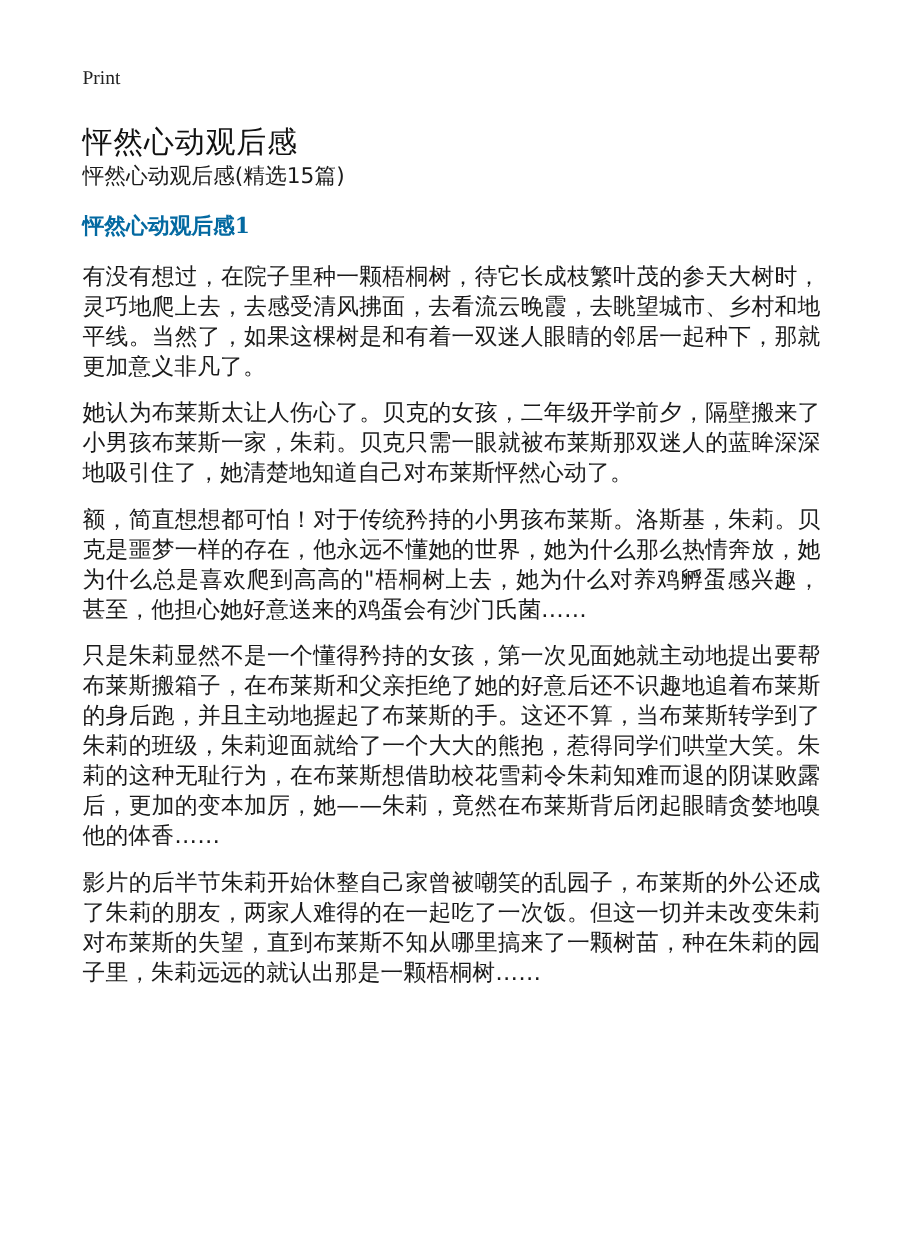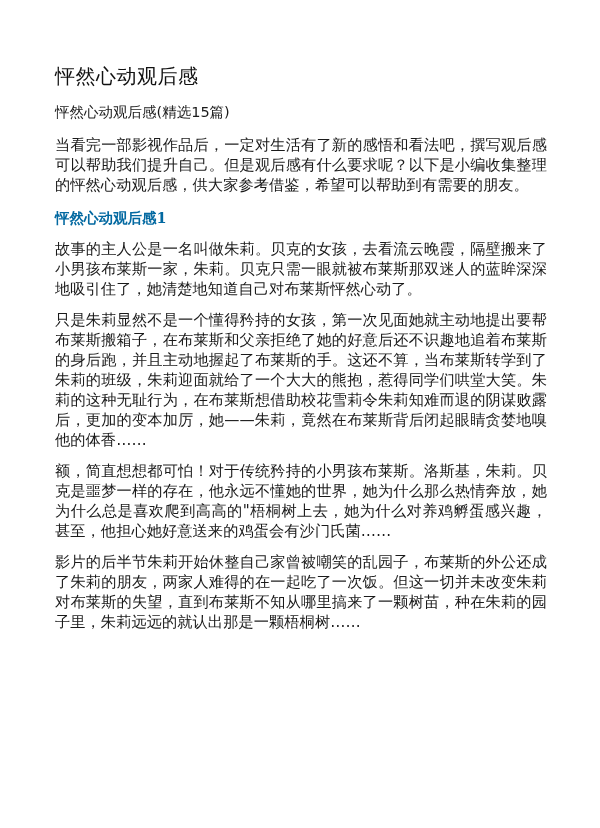--- a/index.html
+++ b/index.html
@@ -33,21 +33,21 @@
       font-size: 20px;
       line-height: 26px;
       font-weight: normal;
       margin: 19px 0 0 0;
       letter-spacing: 0.5px;
       color: #111;
     }
     .doc-subtitle {
       font-size: 14.5px;
       line-height: 20px;
-      margin: 13px 0 0 0;
+      margin: 1px 0 0 0;
       color: #1a1a1a;
     }
     .para {
       font-size: 15.2px;
       line-height: 20px;
       margin: 11px 0 0 0;
       text-align: justify;
       text-align-last: left;
       color: #1a1a1a;
       letter-spacing: 0.1px;
@@ -61,22 +61,23 @@
       font-size: 14.5px;
       line-height: 20px;
       margin: 13px 0 0 0;
       color: #0369a1;
     }
   </style>
 </head>
 <body>
 
 <div class="page">
+  <div class="print-label">Print</div>
   <h1 class="doc-title">怦然心动观后感</h1>
   <div class="doc-subtitle">怦然心动观后感(精选15篇)</div>
-  <p class="para first">当看完一部影视作品后，一定对生活有了新的感悟和看法吧，撰写观后感可以帮助我们提升自己。但是观后感有什么要求呢？以下是小编收集整理的怦然心动观后感，供大家参考借鉴，希望可以帮助到有需要的朋友。</p>
 
   <h2 class="section-heading">怦然心动观后感1</h2>
-  <p class="para">故事的主人公是一名叫做朱莉。贝克的女孩，去看流云晚霞，隔壁搬来了小男孩布莱斯一家，朱莉。贝克只需一眼就被布莱斯那双迷人的蓝眸深深地吸引住了，她清楚地知道自己对布莱斯怦然心动了。</p>
+  <p class="para first">有没有想过，在院子里种一颗梧桐树，待它长成枝繁叶茂的参天大树时，灵巧地爬上去，去感受清风拂面，去看流云晚霞，去眺望城市、乡村和地平线。当然了，如果这棵树是和有着一双迷人眼睛的邻居一起种下，那就更加意义非凡了。</p>
+  <p class="para">她认为布莱斯太让人伤心了。贝克的女孩，二年级开学前夕，隔壁搬来了小男孩布莱斯一家，朱莉。贝克只需一眼就被布莱斯那双迷人的蓝眸深深地吸引住了，她清楚地知道自己对布莱斯怦然心动了。</p>
+  <p class="para">额，简直想想都可怕！对于传统矜持的小男孩布莱斯。洛斯基，朱莉。贝克是噩梦一样的存在，他永远不懂她的世界，她为什么那么热情奔放，她为什么总是喜欢爬到高高的"梧桐树上去，她为什么对养鸡孵蛋感兴趣，甚至，他担心她好意送来的鸡蛋会有沙门氏菌……</p>
   <p class="para">只是朱莉显然不是一个懂得矜持的女孩，第一次见面她就主动地提出要帮布莱斯搬箱子，在布莱斯和父亲拒绝了她的好意后还不识趣地追着布莱斯的身后跑，并且主动地握起了布莱斯的手。这还不算，当布莱斯转学到了朱莉的班级，朱莉迎面就给了一个大大的熊抱，惹得同学们哄堂大笑。朱莉的这种无耻行为，在布莱斯想借助校花雪莉令朱莉知难而退的阴谋败露后，更加的变本加厉，她——朱莉，竟然在布莱斯背后闭起眼睛贪婪地嗅他的体香……</p>
-  <p class="para">额，简直想想都可怕！对于传统矜持的小男孩布莱斯。洛斯基，朱莉。贝克是噩梦一样的存在，他永远不懂她的世界，她为什么那么热情奔放，她为什么总是喜欢爬到高高的"梧桐树上去，她为什么对养鸡孵蛋感兴趣，甚至，他担心她好意送来的鸡蛋会有沙门氏菌……</p>
   <p class="para">影片的后半节朱莉开始休整自己家曾被嘲笑的乱园子，布莱斯的外公还成了朱莉的朋友，两家人难得的在一起吃了一次饭。但这一切并未改变朱莉对布莱斯的失望，直到布莱斯不知从哪里搞来了一颗树苗，种在朱莉的园子里，朱莉远远的就认出那是一颗梧桐树……</p>
 </div>
 
 </body></html>

